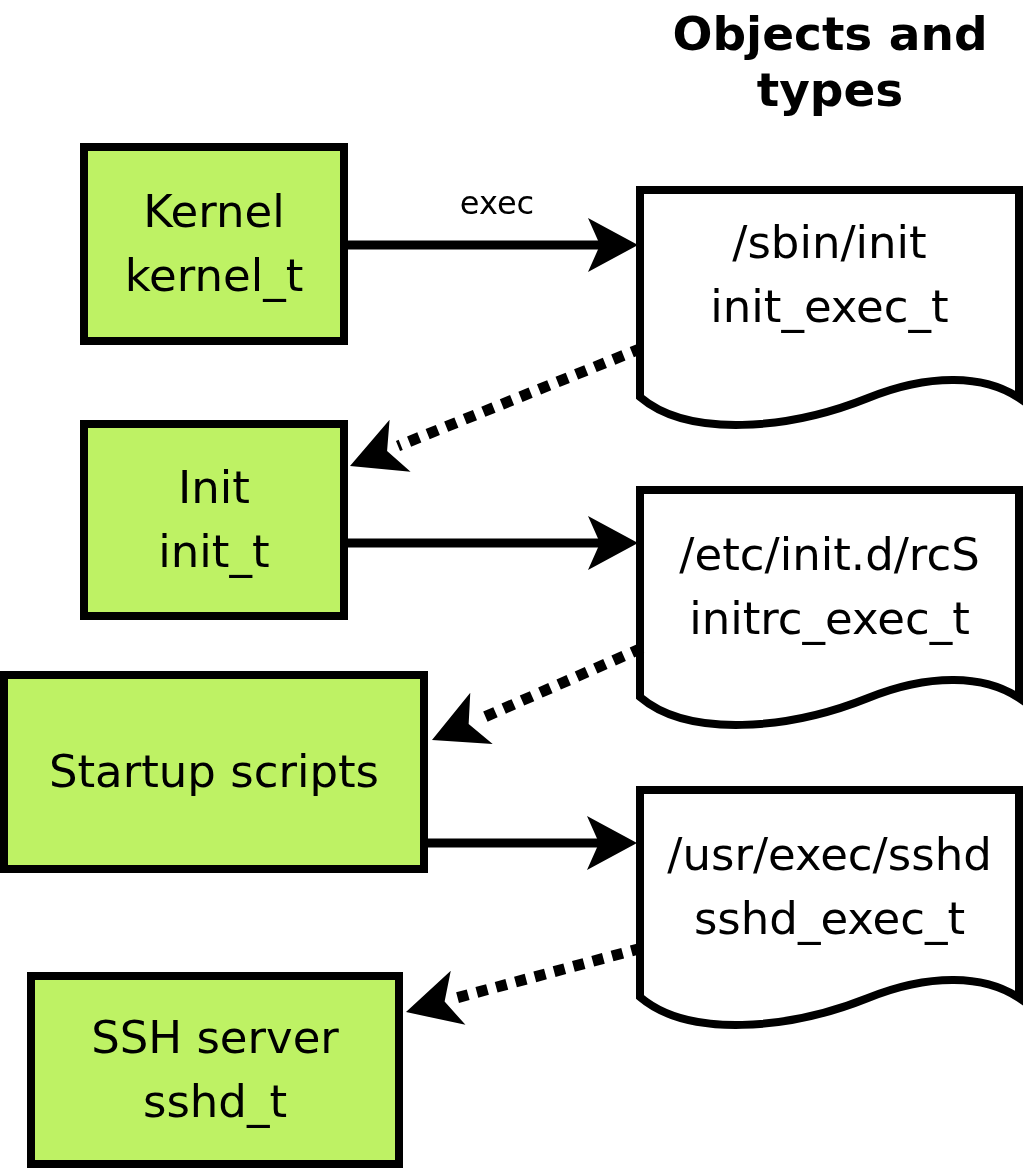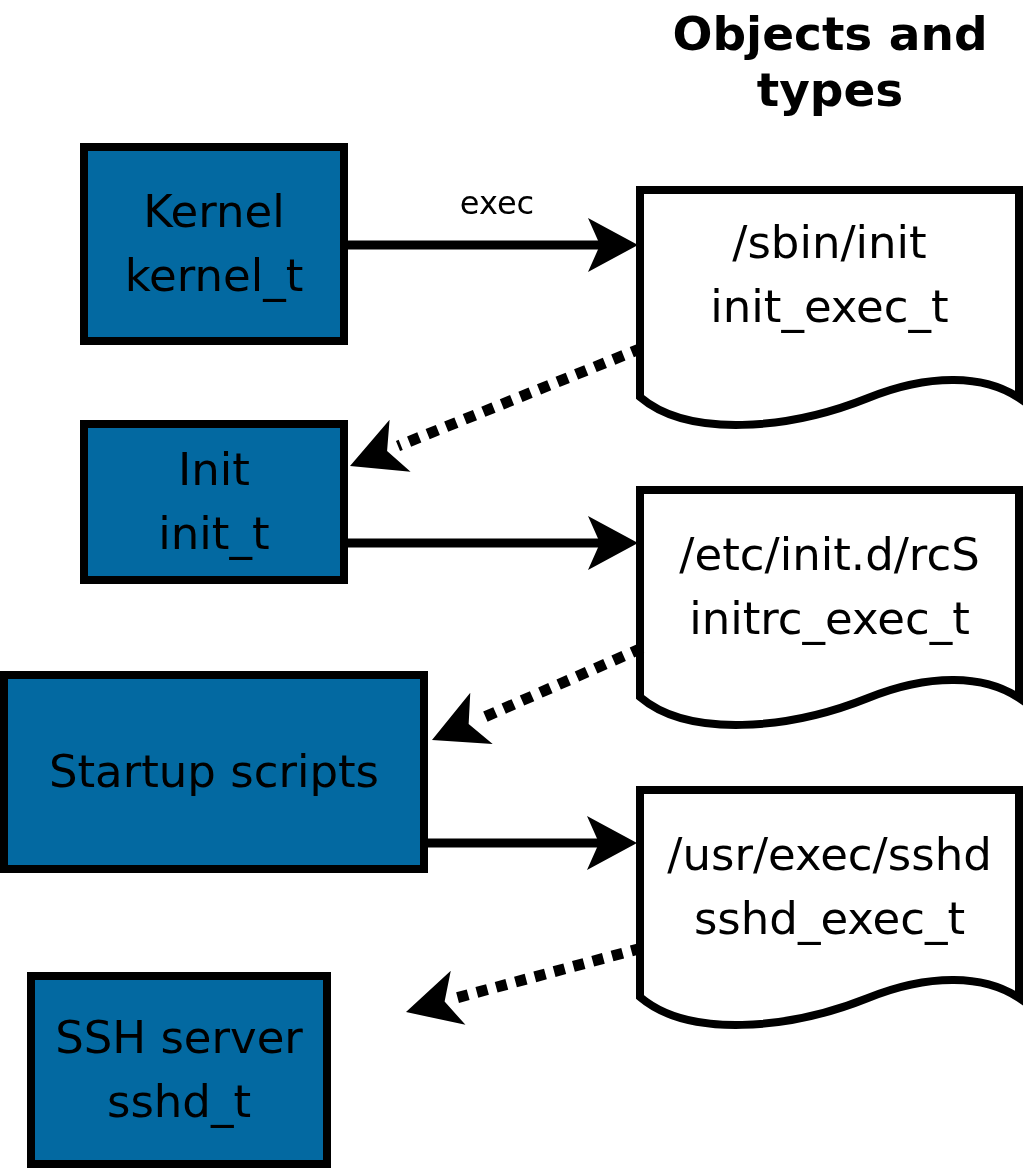--- a/index.html
+++ b/index.html
@@ -30,34 +30,34 @@
     font-size: 47px;
     line-height: 56px;
     white-space: nowrap;
   }
   .col-header.left  { left: 5px; }
   .col-header.right { left: 620px; }
   .pbox {
     position: absolute;
     box-sizing: border-box;
     border: 8px solid #000000;
-    background: #0369a1;
+    background: #bef264;
     display: flex;
     flex-direction: column;
     align-items: center;
     justify-content: center;
     text-align: center;
     font-size: 45px;
     line-height: 64px;
     white-space: nowrap;
   }
   .pbox.kernel  { left: 80px;  top: 143px; width: 268px; height: 202px; }
-  .pbox.init    { left: 80px;  top: 420px; width: 268px; height: 164px; }
+  .pbox.init    { left: 80px;  top: 420px; width: 268px; height: 200px; }
   .pbox.startup { left: 0px;   top: 671px; width: 428px; height: 202px; }
-  .pbox.ssh     { left: 27px;  top: 972px; width: 304px; height: 196px; }
+  .pbox.ssh     { left: 27px;  top: 972px; width: 376px; height: 196px; }
   .doc-label {
     position: absolute;
     left: 640px;
     width: 379px;
     height: 190px;
     display: flex;
     flex-direction: column;
     align-items: center;
     justify-content: center;
     text-align: center;

